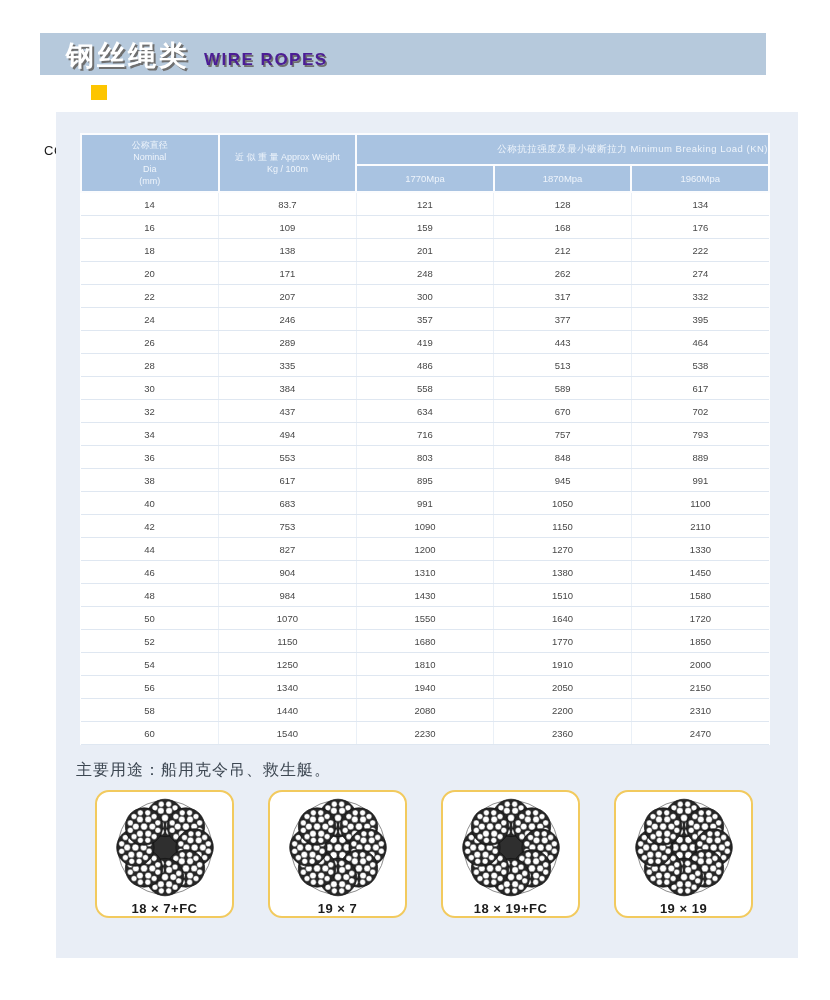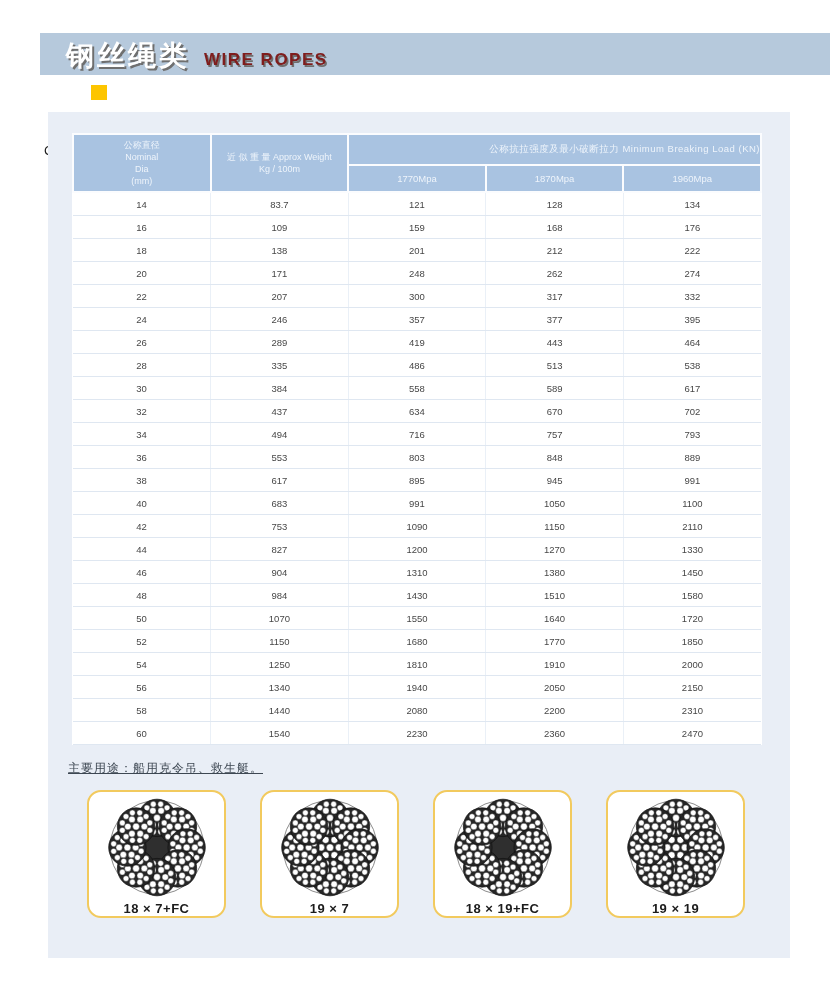--- a/index.html
+++ b/index.html
@@ -1,41 +1,41 @@
 <!DOCTYPE html>
 <html><head>
 <meta charset="utf-8">
 <style>
   html, body { margin: 0; padding: 0; }
   body {
     width: 830px; height: 1000px; background: #ffffff; position: relative;
     font-family: "Liberation Sans", sans-serif; overflow: hidden;
   }
   .title-bar {
-    position: absolute; left: 40px; top: 33px; width: 790px; height: 42px;
+    position: absolute; left: 40px; top: 33px; width: 726px; height: 42px;
     background: #b6c9dc; display: flex; align-items: flex-end; padding: 0 0 5px 26px;
     box-sizing: border-box; gap: 14px;
   }
   .title-zh {
     font-size: 28px; font-weight: bold; color: #ffffff; letter-spacing: 3px;
     text-shadow: 2px 2px 0 #6f6f6f; line-height: 1;
   }
   .title-en {
-    font-size: 17px; font-weight: bold; color: #7f1d1d; letter-spacing: 1.5px;
+    font-size: 17px; font-weight: bold; color: #4c1d95; letter-spacing: 1.5px;
     text-shadow: 1.5px 1.5px 0 #6f6f6f; line-height: 1; padding-bottom: 2px;
   }
   .section-head {
     position: absolute; left: 44px; top: 85px; display: flex; align-items: center; gap: 11px; flex-direction: column;
   }
   .bullet { width: 16px; height: 15px; background: #fdc500; }
   .sec-zh { font-size: 16px; font-weight: bold; color: #1b1b1b; letter-spacing: 1px; }
   .sec-en { font-size: 13px; font-weight: normal; color: #1b1b1b; letter-spacing: 0.5px; }
 
   .panel {
-    position: absolute; left: 48px; top: 112px; width: 742px; height: 846px;
+    position: absolute; left: 56px; top: 112px; width: 742px; height: 846px;
     background: #e9eef6;
   }
   .spec-table {
     position: absolute; left: 24px; top: 21px; width: 690px;
     border-collapse: collapse; table-layout: fixed; background: #ffffff;
   }
   .spec-table col { width: 20%; }
   .spec-table thead th {
     background: #a9c3e1; color: #eef4fb; font-weight: normal;
     border: 2px solid #fbfcfe; padding: 0;
@@ -44,23 +44,22 @@
   th.sub-hd { height: 25px; font-size: 9.5px; margin-left: 32px; }
   th.span-hd { font-size: 9px; line-height: 12px; }
   .spec-table tbody td {
     background: #ffffff; height: 22px; text-align: center; vertical-align: middle;
     font-size: 9.5px; color: #474747;
     border-bottom: 1px solid #dfe7f1; border-right: 1px solid #eaf0f7;
     padding: 0;
   }
   .spec-table tbody td:last-child { border-right: none; }
   .note {
-    position: absolute; left: 20px; top: 648px; font-size: 12px; color: #3d4752;
+    position: absolute; left: 20px; top: 648px; font-size: 16px; color: #3d4752;
     letter-spacing: 1px;
-    text-decoration: underline;
   }
   .cards { position: absolute; left: 39px; top: 678px; display: flex; gap: 34px; }
   .card {
     width: 139px; height: 128px; background: #ffffff; border: 2px solid #f2ca5e;
     border-radius: 14px; box-sizing: border-box; display: flex; flex-direction: column;
     align-items: center; padding-top: 5px;
   }
   .rope { width: 126px; height: 106px; }
   .card-label { font-size: 13px; font-weight: bold; color: #1c1c1c; margin-top: 3px; letter-spacing: 0.5px; }
 </style>

